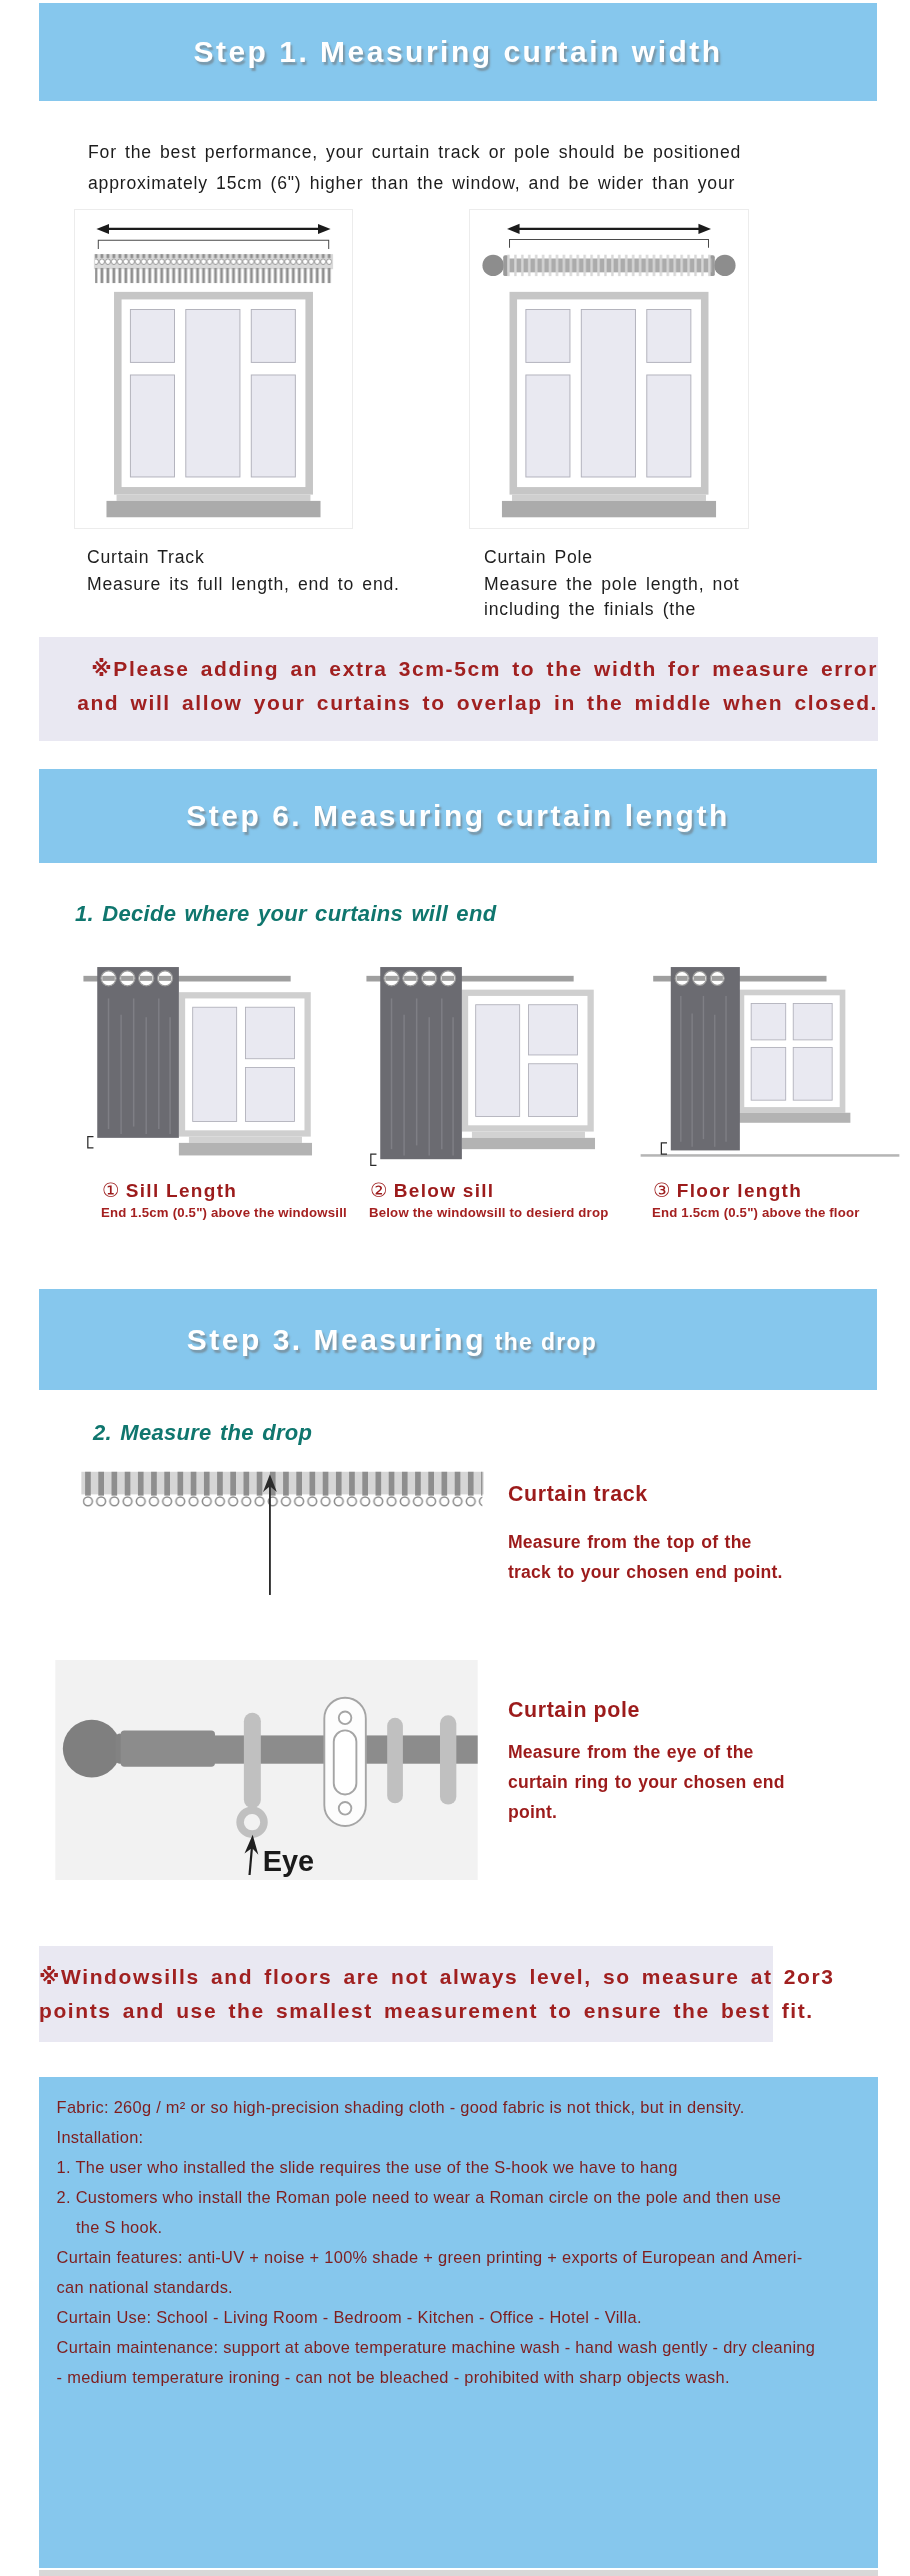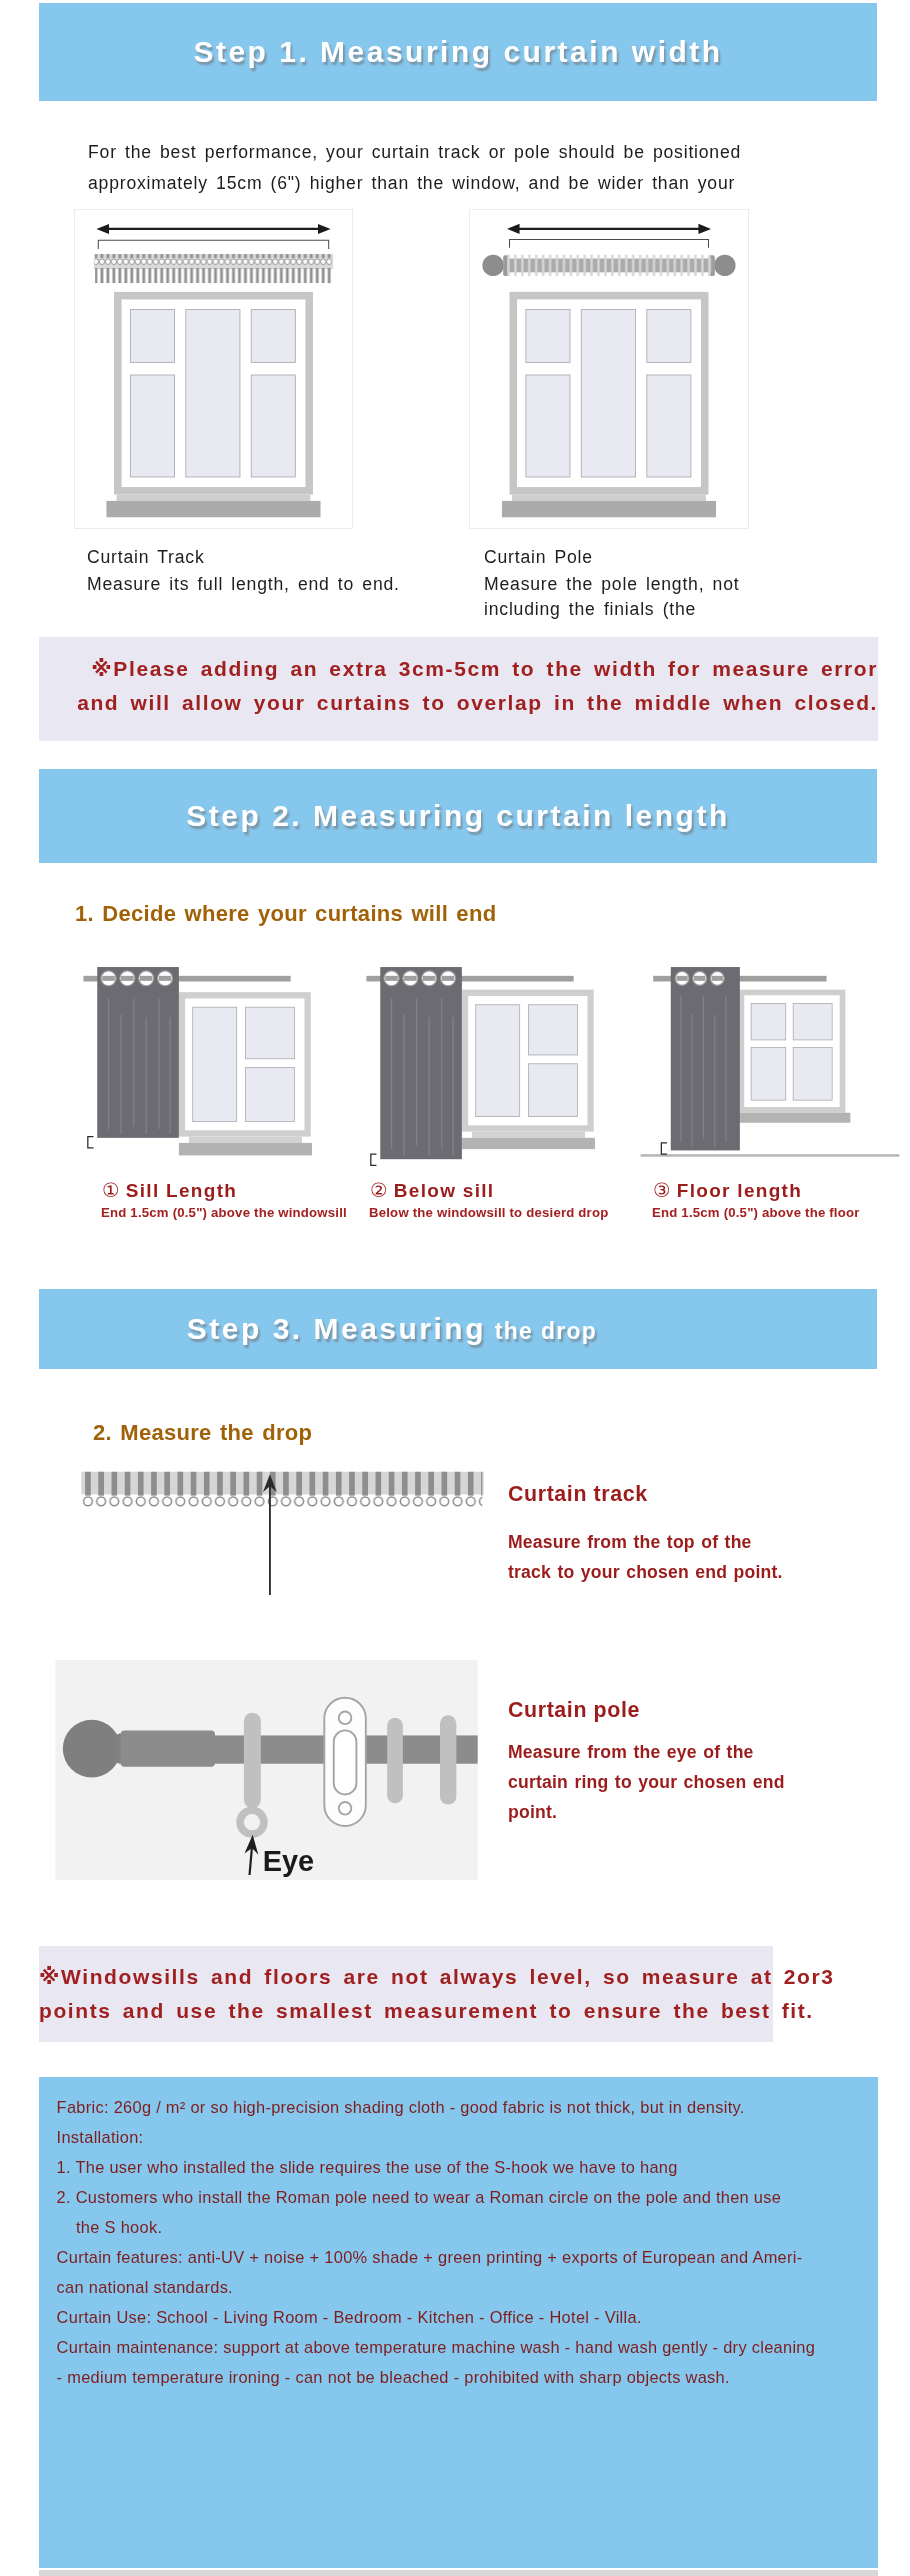--- a/index.html
+++ b/index.html
@@ -9,21 +9,21 @@
   .band{background:#86c7ed;display:flex;align-items:center;justify-content:center;}
   .band-text{color:#ffffff;font-weight:bold;font-size:30px;letter-spacing:2.5px;
              text-shadow:1.9px 2.5px 1.9px rgba(110,110,110,0.55);white-space:nowrap;}
   .band-sub{font-size:23px;letter-spacing:1.3px;margin-left:8.8px;}
   .intro{font-size:17.6px;color:#1c1c1c;letter-spacing:0.8px;word-spacing:2.5px;line-height:31px;white-space:nowrap;}
   .cap-title{font-size:17.6px;color:#1e1e1e;letter-spacing:0.8px;word-spacing:2.5px;white-space:nowrap;}
   .cap-body{font-size:17.6px;color:#1e1e1e;letter-spacing:0.8px;word-spacing:2.5px;line-height:25px;white-space:nowrap;}
   .note{background:#e9e8f2;text-align:right;}
   .note-line{color:#a02020;font-size:21px;font-weight:600;letter-spacing:1.6px;word-spacing:3.8px;
              line-height:34px;white-space:nowrap;}
-  .h2head{font-size:22px;font-weight:bold;color:#a16207;letter-spacing:0.3px;word-spacing:1.9px;white-space:nowrap;}
+  .h2head{font-size:22px;font-weight:bold;color:#0f766e;letter-spacing:0.3px;word-spacing:1.9px;white-space:nowrap;font-style:italic;}
   .opt-title{color:#9c1b1b;font-size:19px;font-weight:bold;letter-spacing:1.3px;white-space:nowrap;}
   .opt-num{font-size:19.5px;font-weight:normal;margin-right:5px;}
   .opt-desc{color:#a42020;font-size:13.2px;font-weight:bold;letter-spacing:0.2px;white-space:nowrap;}
   .red-title{color:#9c1b1b;font-size:21.4px;font-weight:bold;letter-spacing:0.6px;white-space:nowrap;}
   .red-body{color:#9c1b1b;font-size:17.6px;font-weight:600;letter-spacing:0.2px;word-spacing:1.3px;
             line-height:30px;white-space:nowrap;}
   .footer{background:#86c7ed;}
   .footer-line{color:#7f1d1d;font-size:16.4px;letter-spacing:0.3px;line-height:30px;white-space:pre;}
 </style>
 </head>
@@ -114,21 +114,21 @@
     <div>Measure the pole length, not</div>
     <div>including the finials (the</div>
   </div>
 
   <div class="abs note" style="left:39px;top:637px;width:839px;height:104px;padding-top:15px;box-sizing:border-box;">
     <div class="note-line">※Please adding an extra 3cm-5cm to the width for measure error</div>
     <div class="note-line">and will allow your curtains to overlap in the middle when closed.</div>
   </div>
 
   <div class="abs band" style="left:39px;top:769px;width:838px;height:94px;">
-    <div class="band-text">Step 2. Measuring curtain length</div>
+    <div class="band-text">Step 6. Measuring curtain length</div>
   </div>
 
   <div class="abs h2head" style="left:75px;top:901px;">1. Decide where your curtains will end</div>
 
   <div class="abs" style="left:72px;top:957px;width:264px;height:211px;">
     <svg width="264" height="211" viewBox="0 0 420 336">
       <rect x="18" y="30" width="330" height="9" fill="#9f9f9f"></rect>
       <g>
         <rect x="170" y="56" width="210" height="230" fill="#cfcfcf"></rect>
         <rect x="180" y="66" width="190" height="210" fill="#ffffff"></rect>
@@ -243,21 +243,21 @@
   <div class="abs opt-title" style="left:370px;top:1179px;">
     <span class="opt-num">②</span><span>Below sill</span>
   </div>
   <div class="abs opt-desc" style="left:369px;top:1205px;">Below the windowsill to desierd drop</div>
 
   <div class="abs opt-title" style="left:653px;top:1179px;">
     <span class="opt-num">③</span><span>Floor length</span>
   </div>
   <div class="abs opt-desc" style="left:652px;top:1205px;">End 1.5cm (0.5") above the floor</div>
 
-  <div class="abs band" style="left:39px;top:1289px;width:838px;height:80px;">
+  <div class="abs band" style="left:39px;top:1289px;width:838px;height:101px;">
     <div class="band-text" style="transform:translateX(-66px);">
       <span>Step 3. Measuring</span><span class="band-sub">the drop</span>
     </div>
   </div>
 
   <div class="abs h2head" style="left:93px;top:1420px;">2. Measure the drop</div>
 
   <div class="abs" style="left:81px;top:1468px;width:408px;height:132px;">
     <svg width="408" height="132" viewBox="0 0 648 210">
       <defs>

